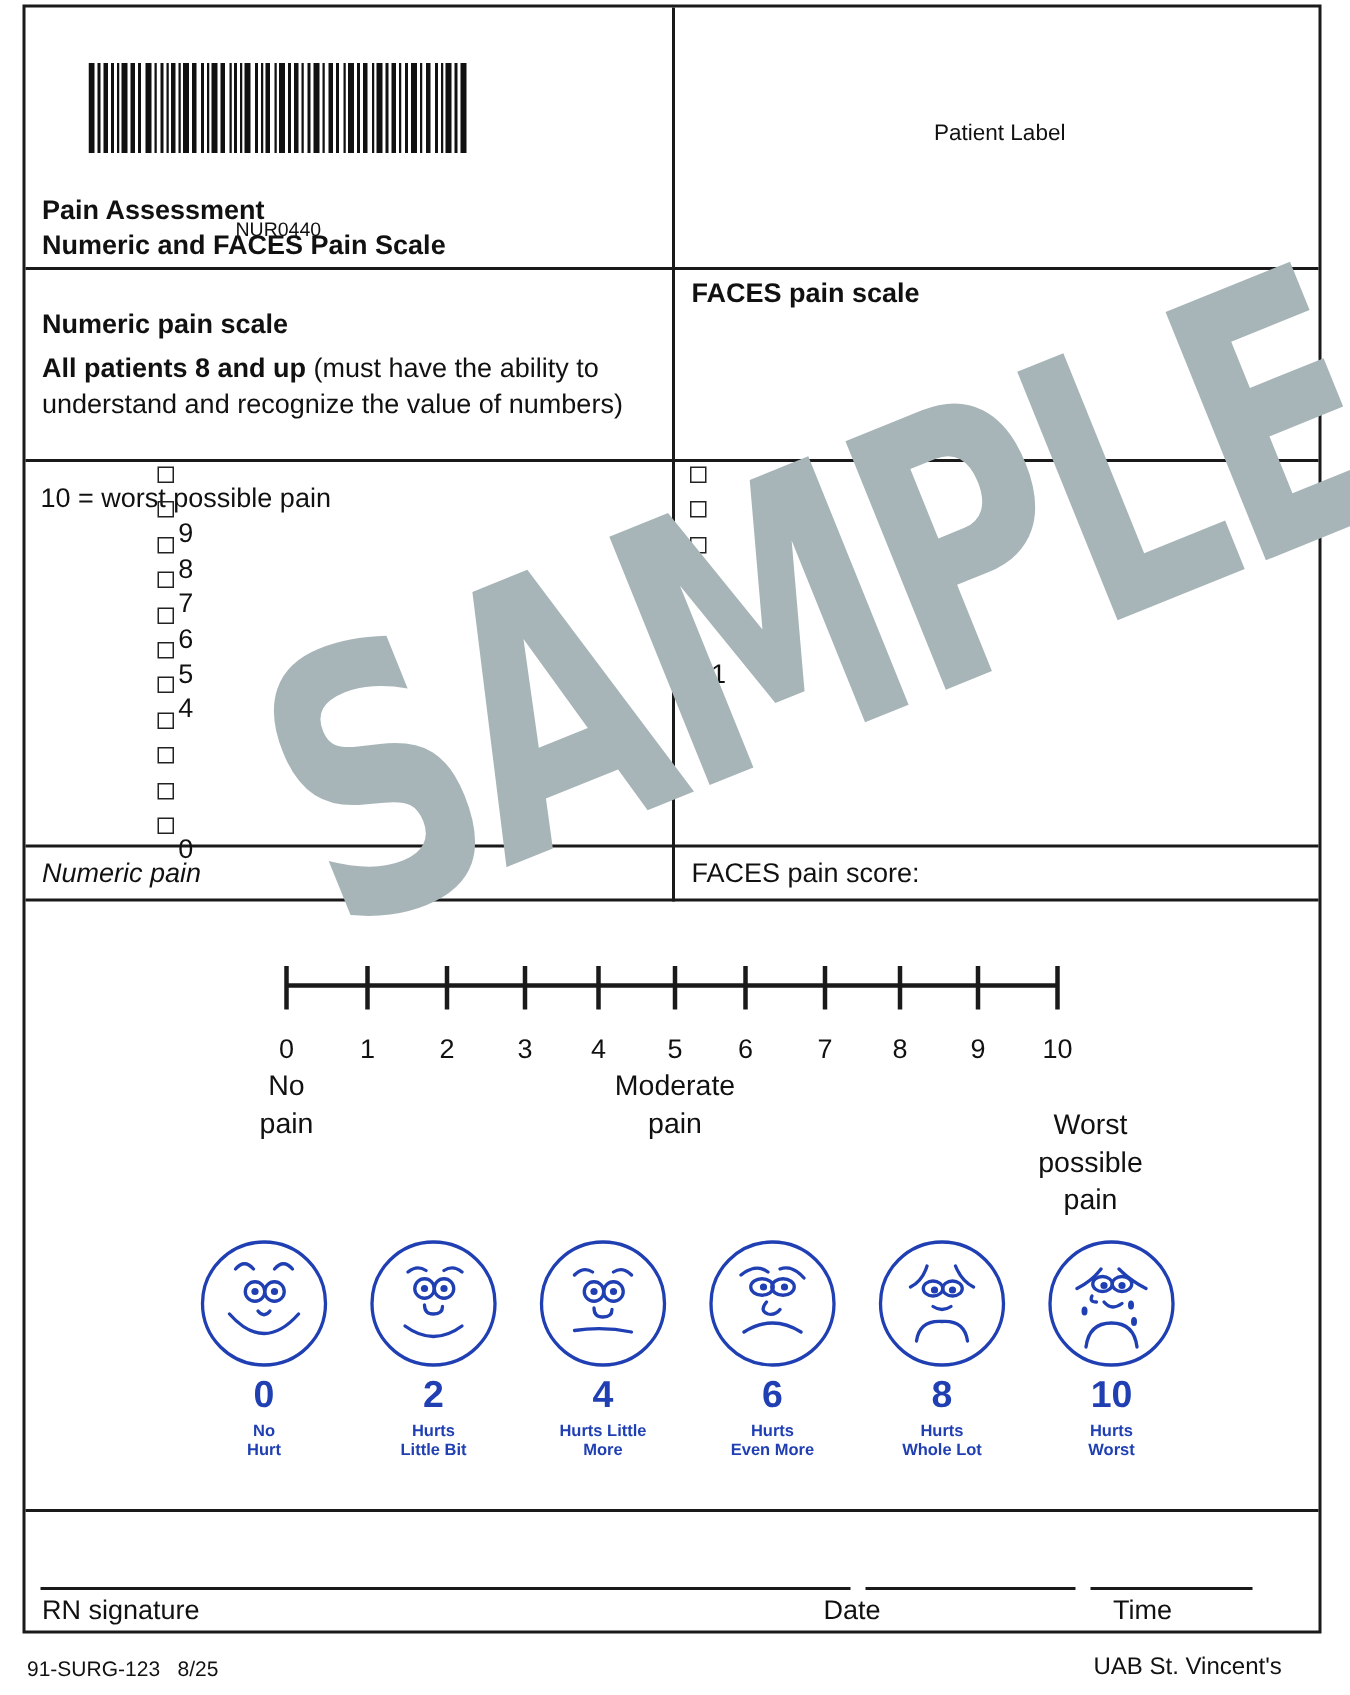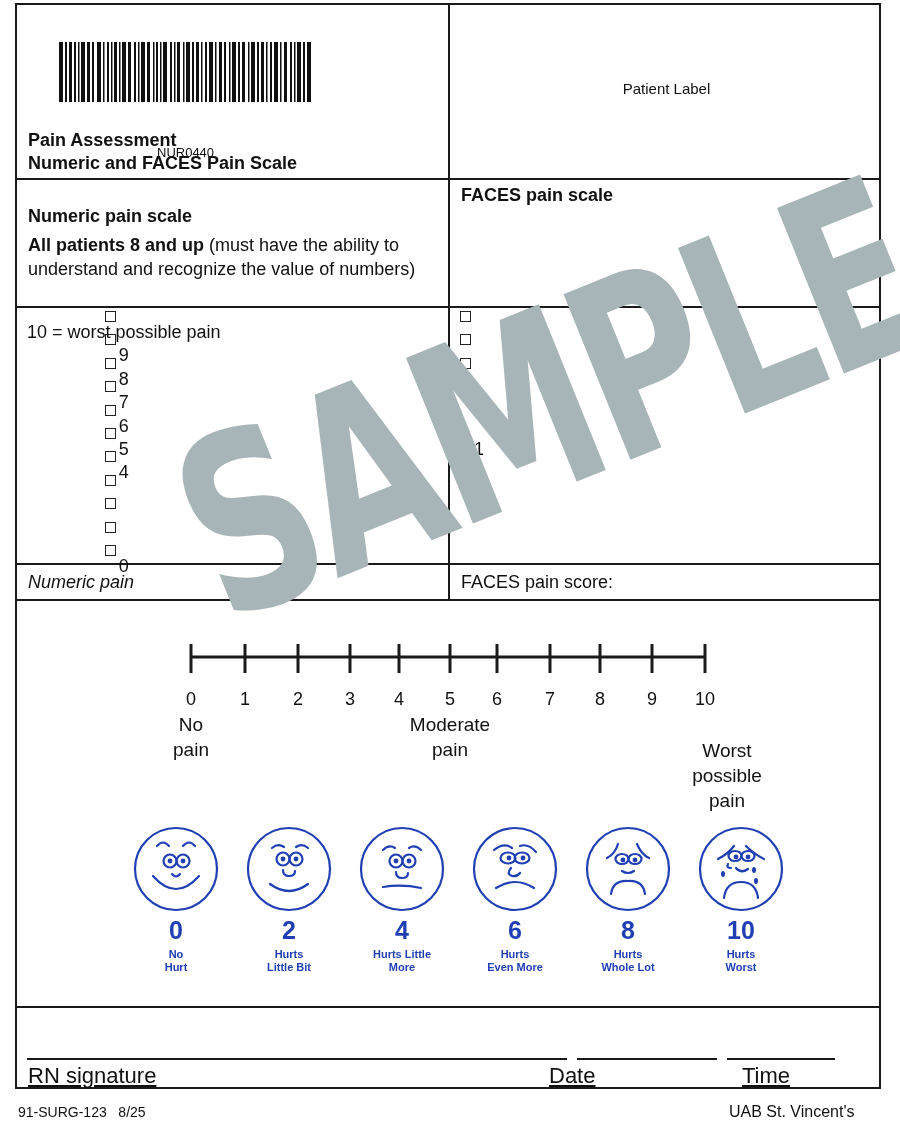--- a/index.html
+++ b/index.html
@@ -22,21 +22,21 @@
   .faces-list { position:absolute; left:443px; top:306px; }
   .score-label { position:absolute; top:572px; font-size:18px; }
   .scale { position:absolute; left:0; top:0; width:866px; height:1086px; }
   .tick-label { position:absolute; font-size:18px; transform:translateX(-50%); }
   .anchor-label { position:absolute; font-size:19px; text-align:center; line-height:25px; transform:translateX(-50%); }
   .face { position:absolute; top:821px; width:86px; text-align:center; color:#1f3fb3; }
   .face svg { display:block; margin:0 auto; }
   .face-num { font-size:25px; font-weight:bold; margin-top:4px; line-height:28px; }
   .face-desc { font-size:11px; font-weight:bold; line-height:12.5px; margin-top:4px; }
   .sig-line { position:absolute; height:2px; background:#1a1a1a; top:1055px; }
-  .sig-label { position:absolute; top:1061px; font-size:22px;text-decoration:underline; }
+  .sig-label { position:absolute; top:1061px; font-size:18px; }
   .footer { position:absolute; top:1104px; font-size:14px; }
   .watermark { position:absolute; left:50px; top:300px; width:860px; height:260px;
                color:#a7b5b8; font-family:"DejaVu Sans", sans-serif; font-weight:bold;
                font-size:245px; line-height:260px; letter-spacing:-8px;
                transform:rotate(-22deg) scaleX(0.72); transform-origin:center center;
                white-space:nowrap; text-align:center; pointer-events:none; }
 </style>
 </head>
 <body>
 

